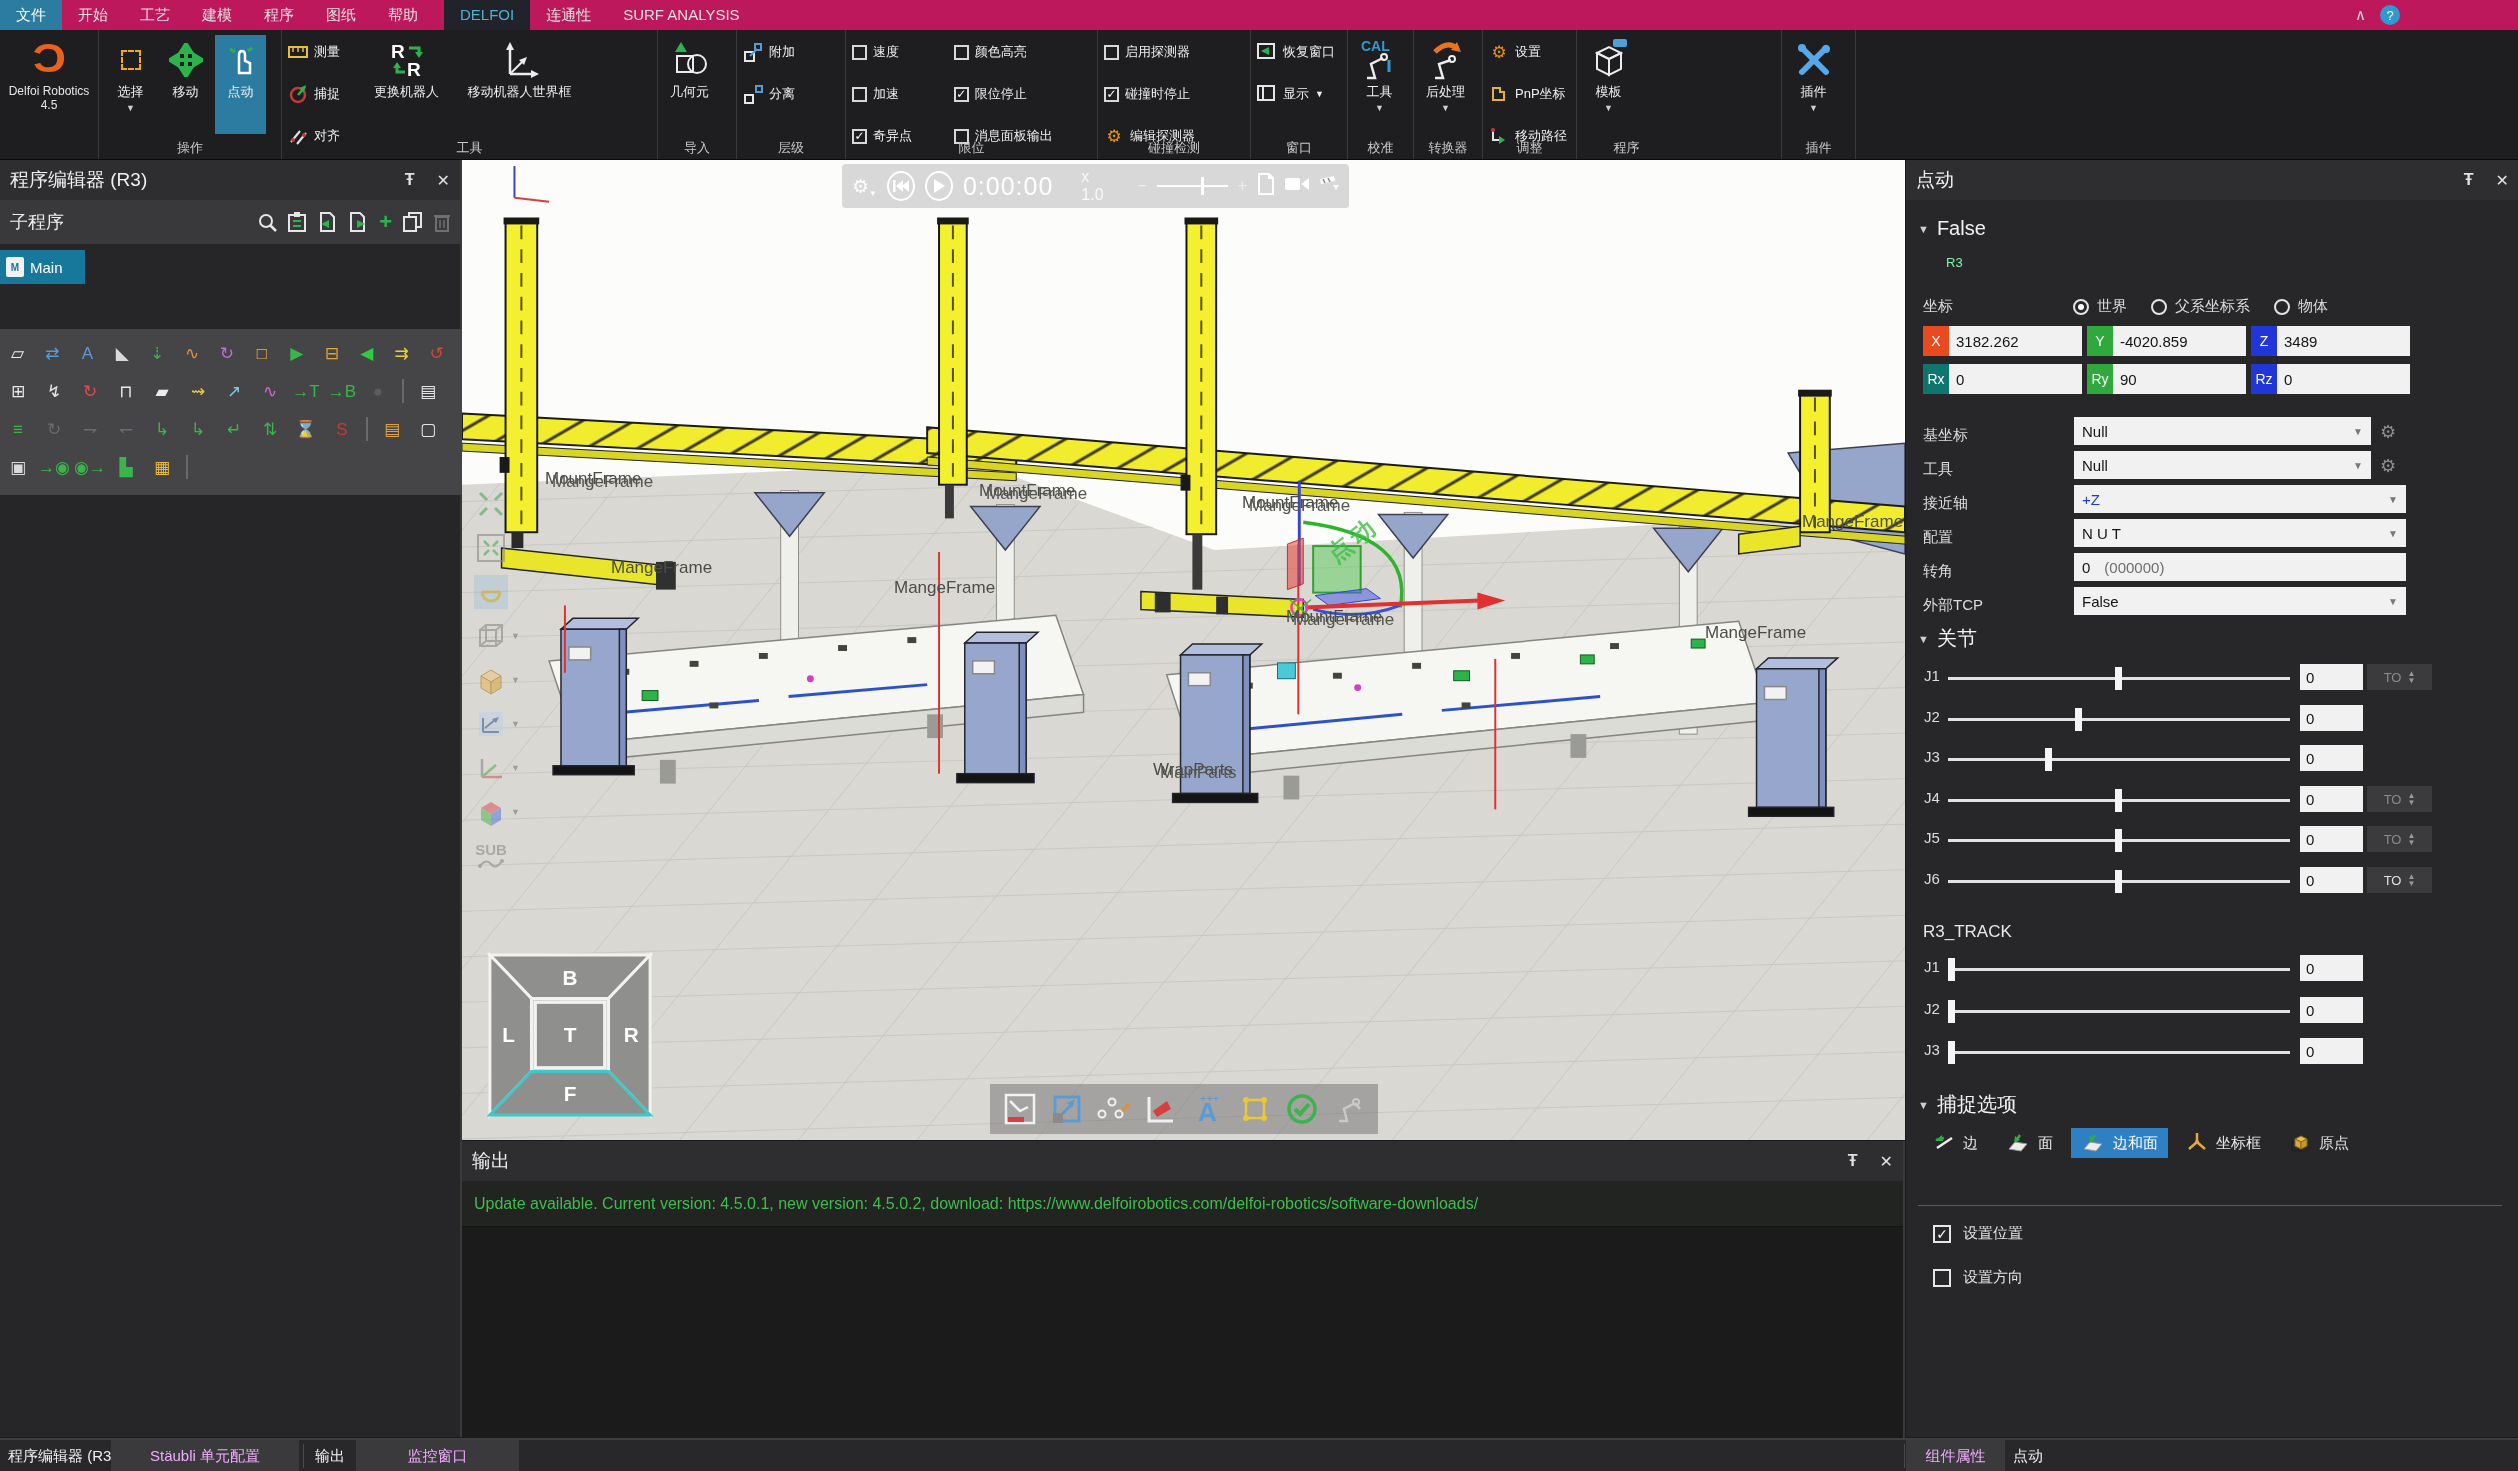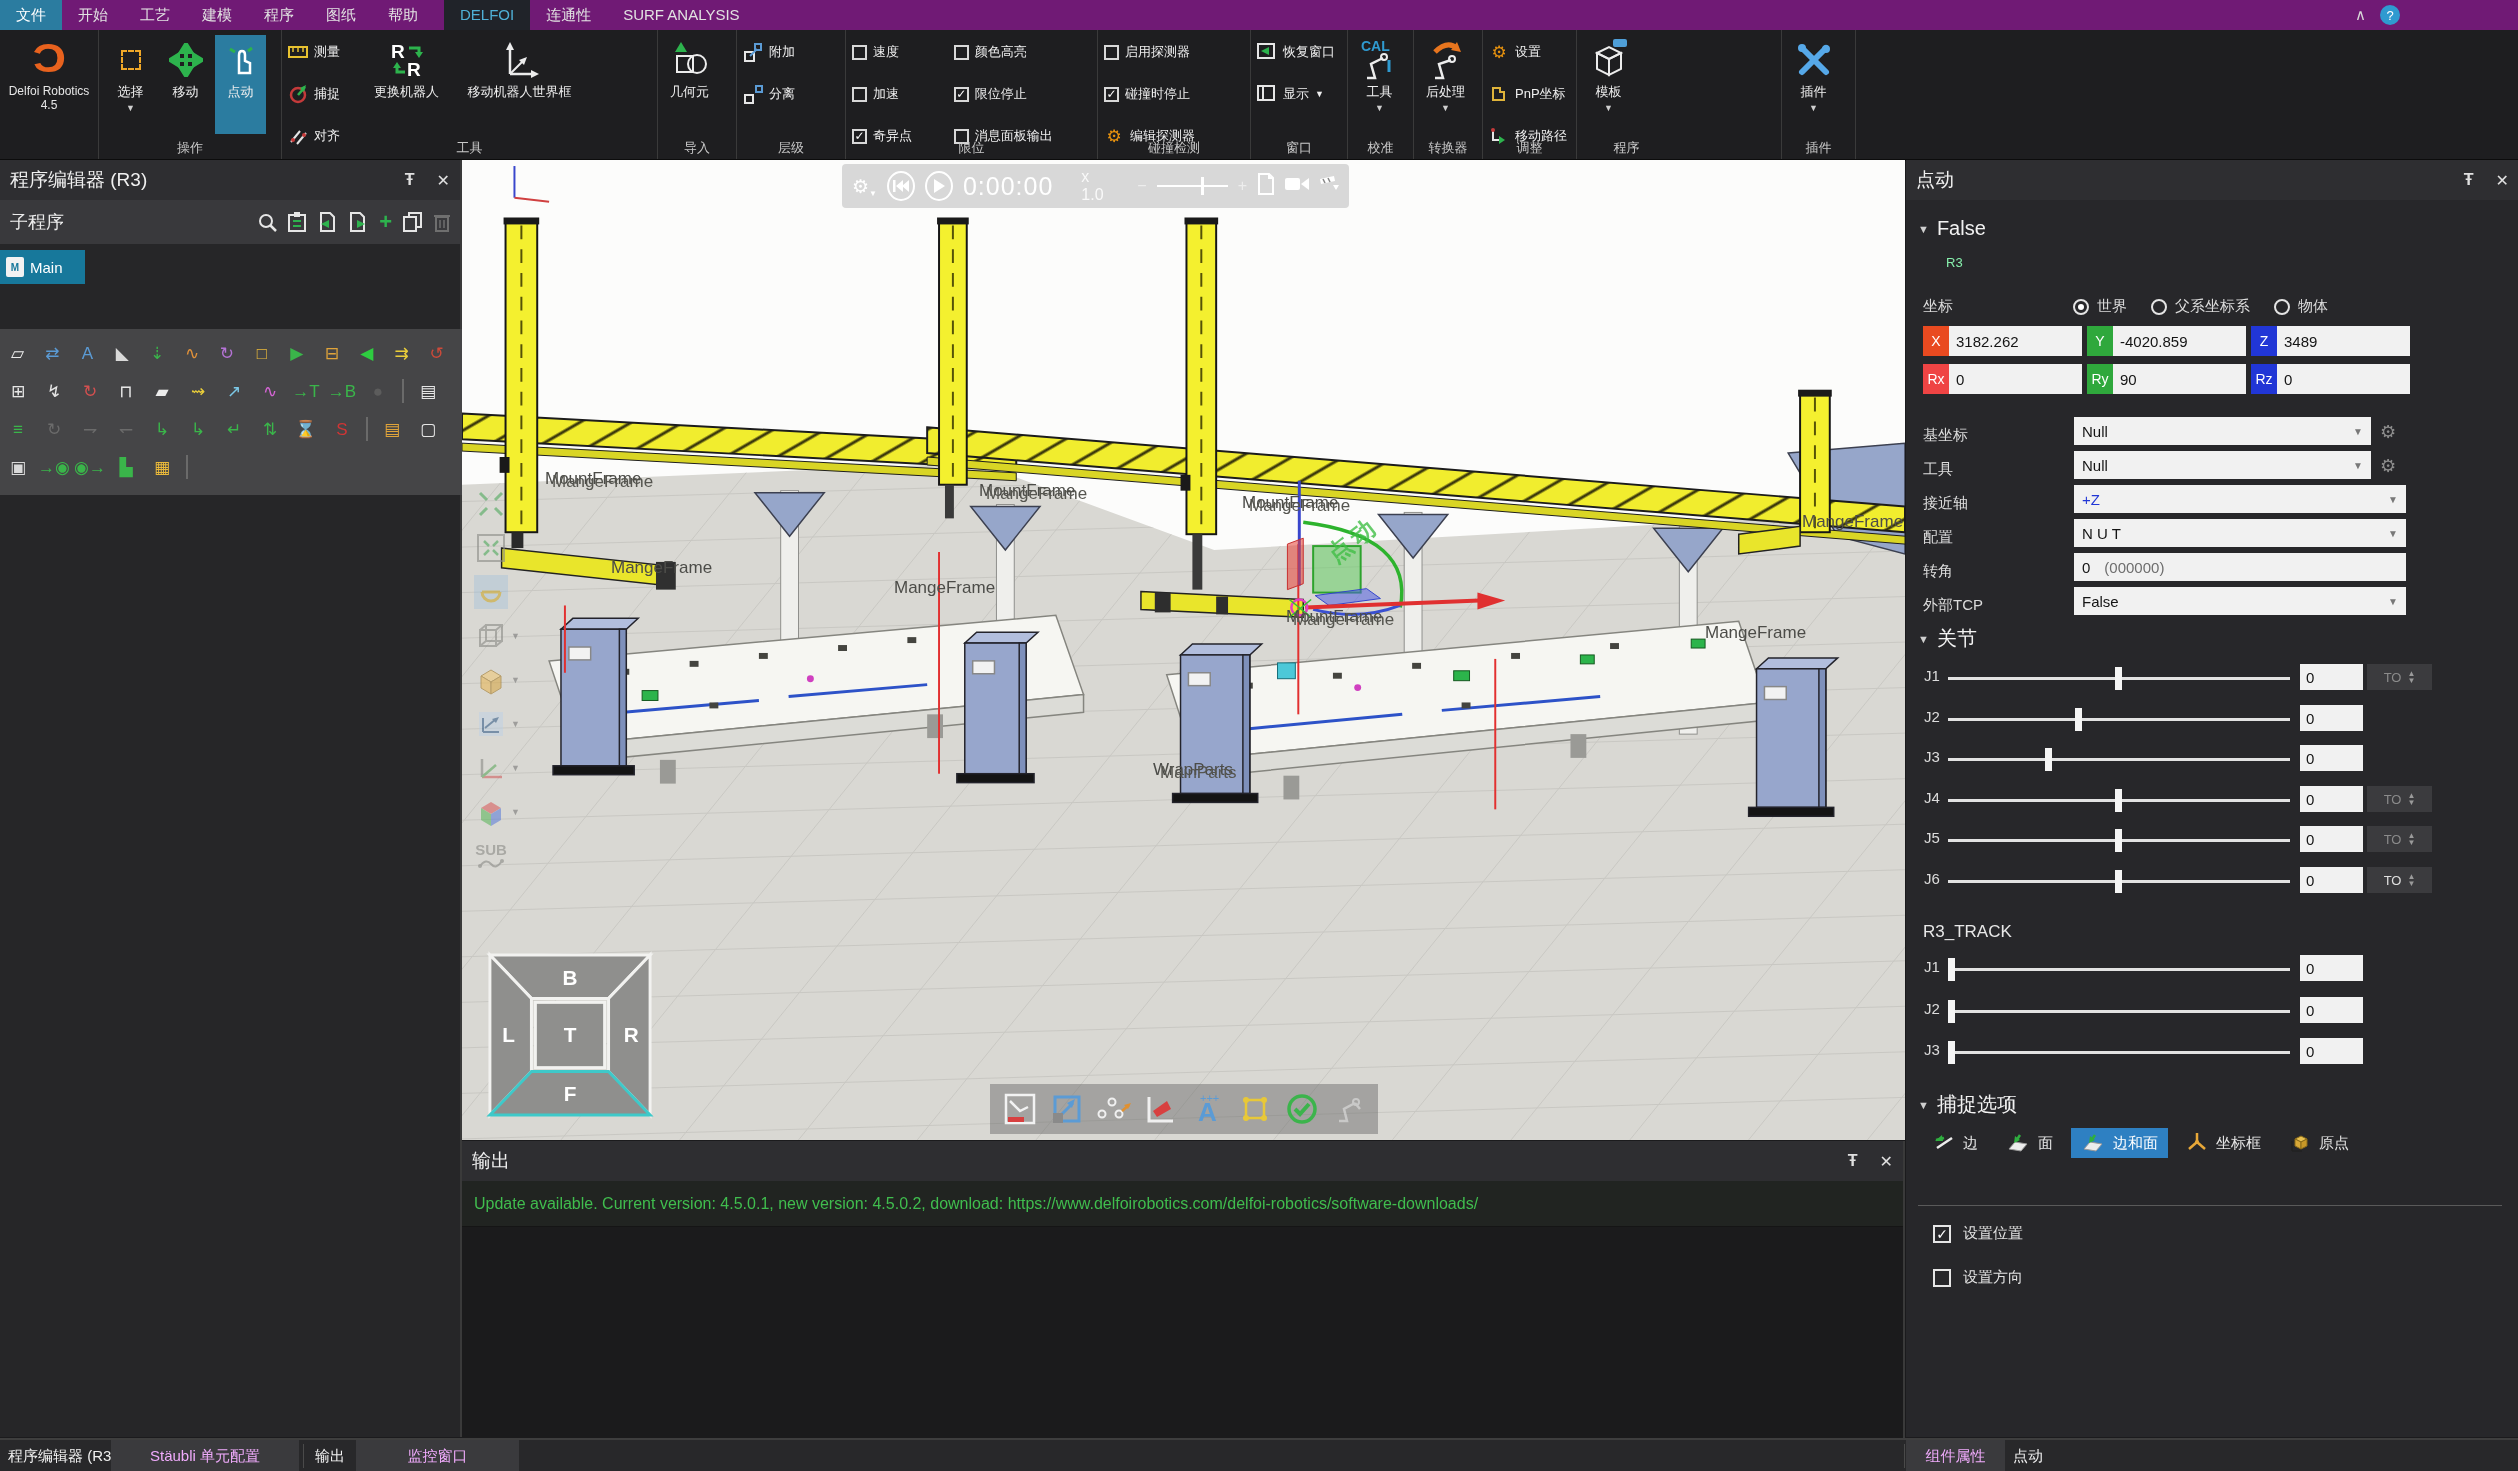--- a/index.html
+++ b/index.html
@@ -1,21 +1,21 @@
 <!DOCTYPE html>
 <html><head>
 <meta charset="utf-8">
 <style>
   *{box-sizing:border-box;margin:0;padding:0}
   html,body{background:#000}
   #app{position:relative;width:2519px;height:1471px;background:#1b1b1d;overflow:hidden;
        font-family:"Liberation Sans","DejaVu Sans",sans-serif;color:#e9e9e9;}
 
   
-  #menubar{position:absolute;left:0;top:0;width:2519px;height:30px;background:#701a75;display:flex;align-items:stretch}
+  #menubar{position:absolute;left:0;top:0;width:2519px;height:30px;background:#be185d;display:flex;align-items:stretch}
   .menu-item{padding:0 16px;line-height:30px;font-size:15px;color:#e2e2e2;cursor:default;white-space:nowrap}
   .menu-item.active{background:#2b7ca0;color:#fff}
   .menu-item.delfoi{color:#4fb0d6;background:#202329;margin-left:10px}
   #menu-right{margin-left:auto;display:flex;align-items:center;gap:14px;padding-right:119px}
   #collapse-ribbon{color:#d8d8d8;font-size:15px}
   #help-btn{width:20px;height:20px;border-radius:50%;background:#2f9ad0;color:#fff;font-size:13px;display:flex;align-items:center;justify-content:center}
 
   
   #ribbon{position:absolute;left:0;top:30px;width:2519px;height:131px;background:#1e1e20;border-bottom:2px solid #0c0c0c;display:flex}
   .rg{position:relative;border-right:1px solid #3a3a3a;padding:5px 6px 22px 6px;display:flex;gap:4px;align-items:flex-start;flex:0 0 auto}
@@ -1045,21 +1045,21 @@
         </div>
         <div class="pose-cell">
           <span class="pose-chip" style="background:#2fa83c">Y</span>
           <span class="pose-val">-4020.859</span>
         </div>
         <div class="pose-cell">
           <span class="pose-chip" style="background:#2136d6">Z</span>
           <span class="pose-val">3489</span>
         </div>
         <div class="pose-cell">
-          <span class="pose-chip" style="background:#ef4444">Rx</span>
+          <span class="pose-chip" style="background:#0f766e">Rx</span>
           <span class="pose-val">0</span>
         </div>
         <div class="pose-cell">
           <span class="pose-chip" style="background:#2fa83c">Ry</span>
           <span class="pose-val">90</span>
         </div>
         <div class="pose-cell">
           <span class="pose-chip" style="background:#2136d6">Rz</span>
           <span class="pose-val">0</span>
         </div>

